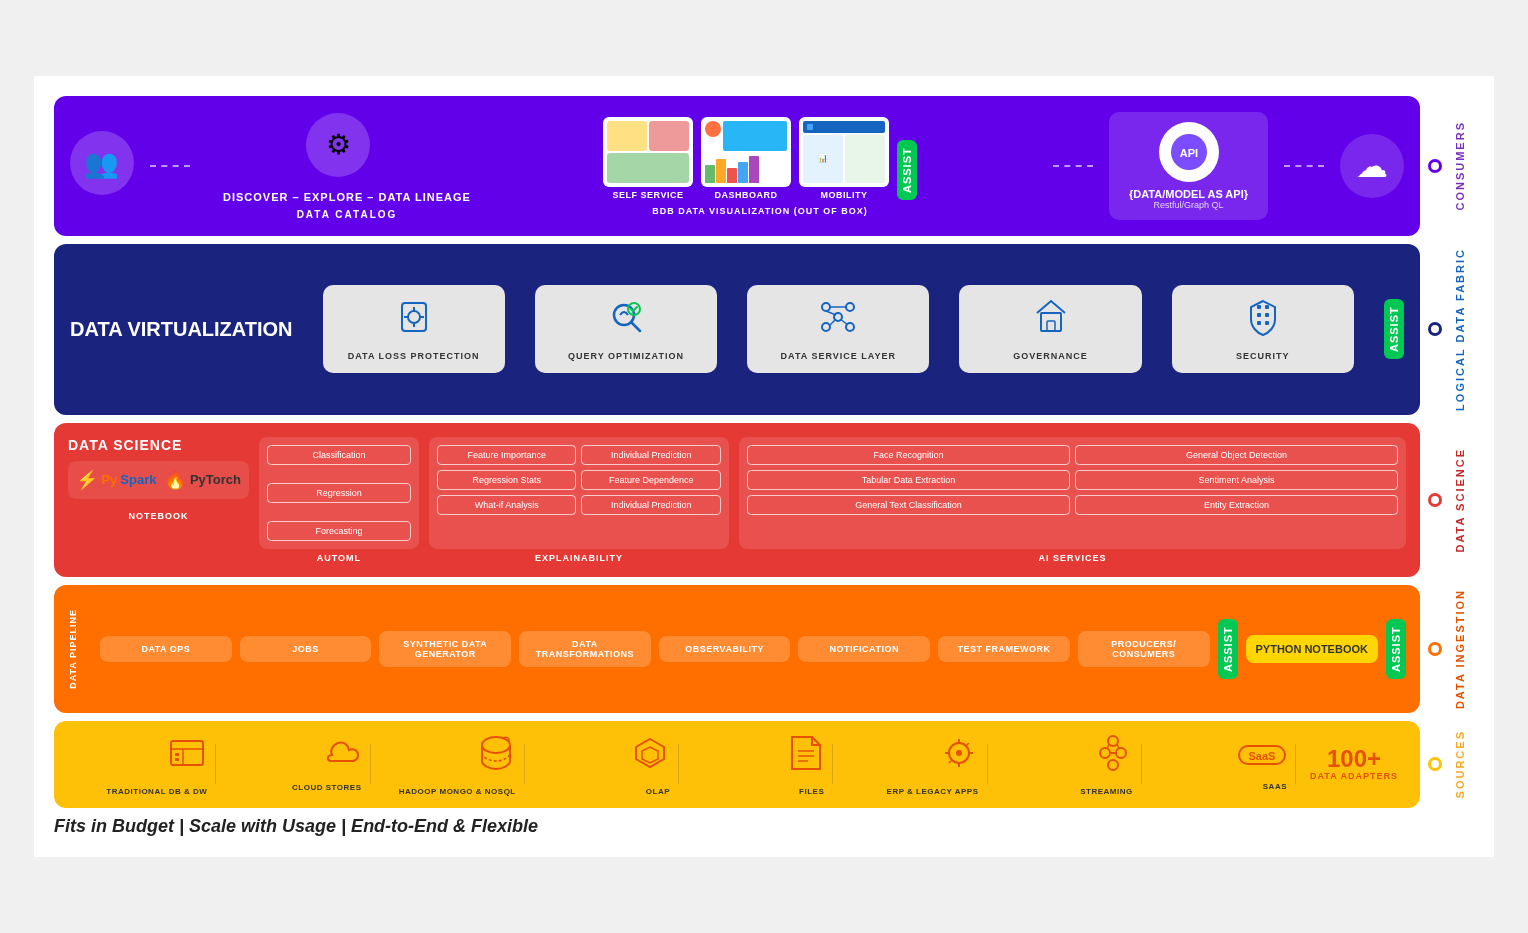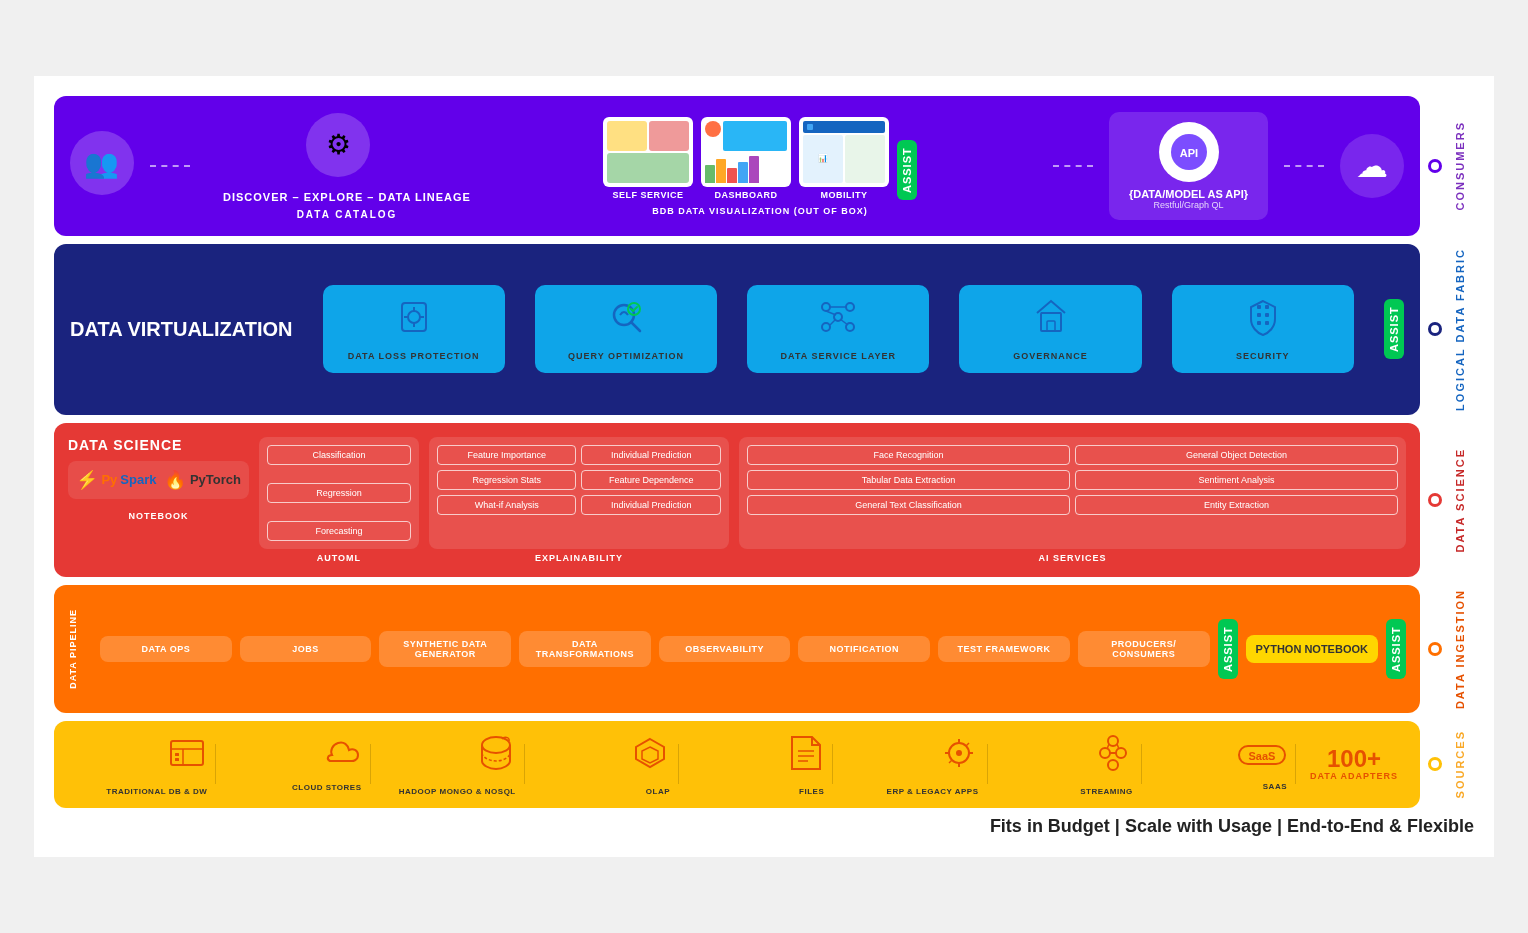--- a/index.html
+++ b/index.html
@@ -140,21 +140,21 @@
       flex: 1;
     }
     .row2-title {
       color: white;
       font-size: 20px;
       font-weight: bold;
       min-width: 150px;
       line-height: 1.3;
     }
     .row2-card {
-      background: #0ea5e9;
+      background: #e5e5e5;
       border-radius: 10px;
       padding: 12px 16px;
       display: flex;
       flex-direction: column;
       align-items: center;
       text-align: center;
       flex: 1;
       min-width: 120px;
     }
     .row2-card-icon {
@@ -298,24 +298,25 @@
       letter-spacing: 1px;
     }
     .row5-divider {
       width: 1px;
       height: 40px;
       background: rgba(0,0,0,0.15);
     }
 
     
     .footer {
-      text-align: right;
+      text-align: left;
       font-size: 18px;
       font-weight: bold;
       color: #222;
+      font-style: italic;
     }
 
     
     .viz-section {
       display: flex;
       flex-direction: column;
       align-items: center;
     }
     .viz-sub-label {
       color: white;

